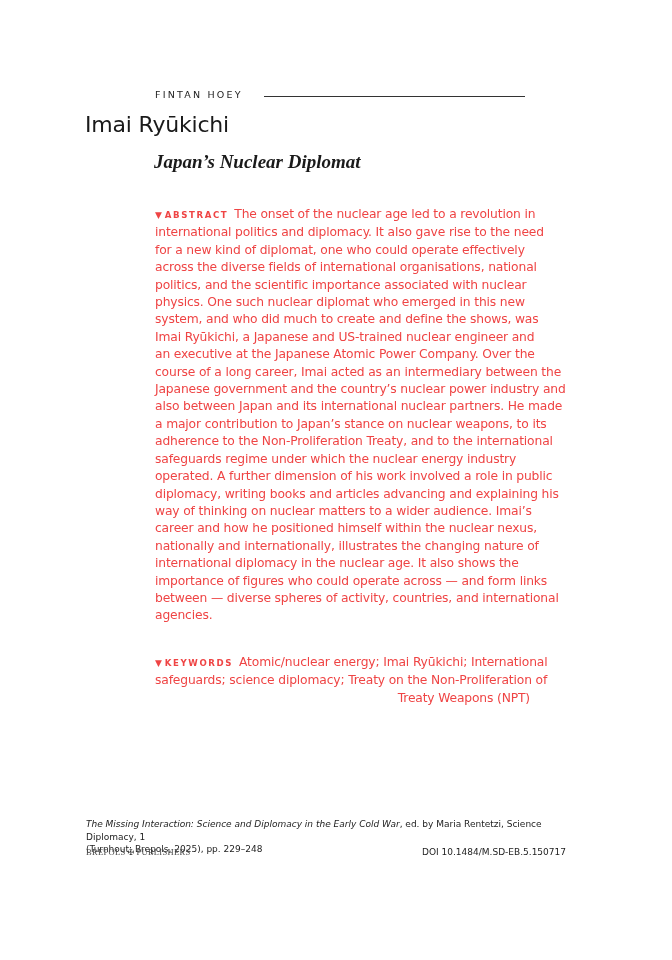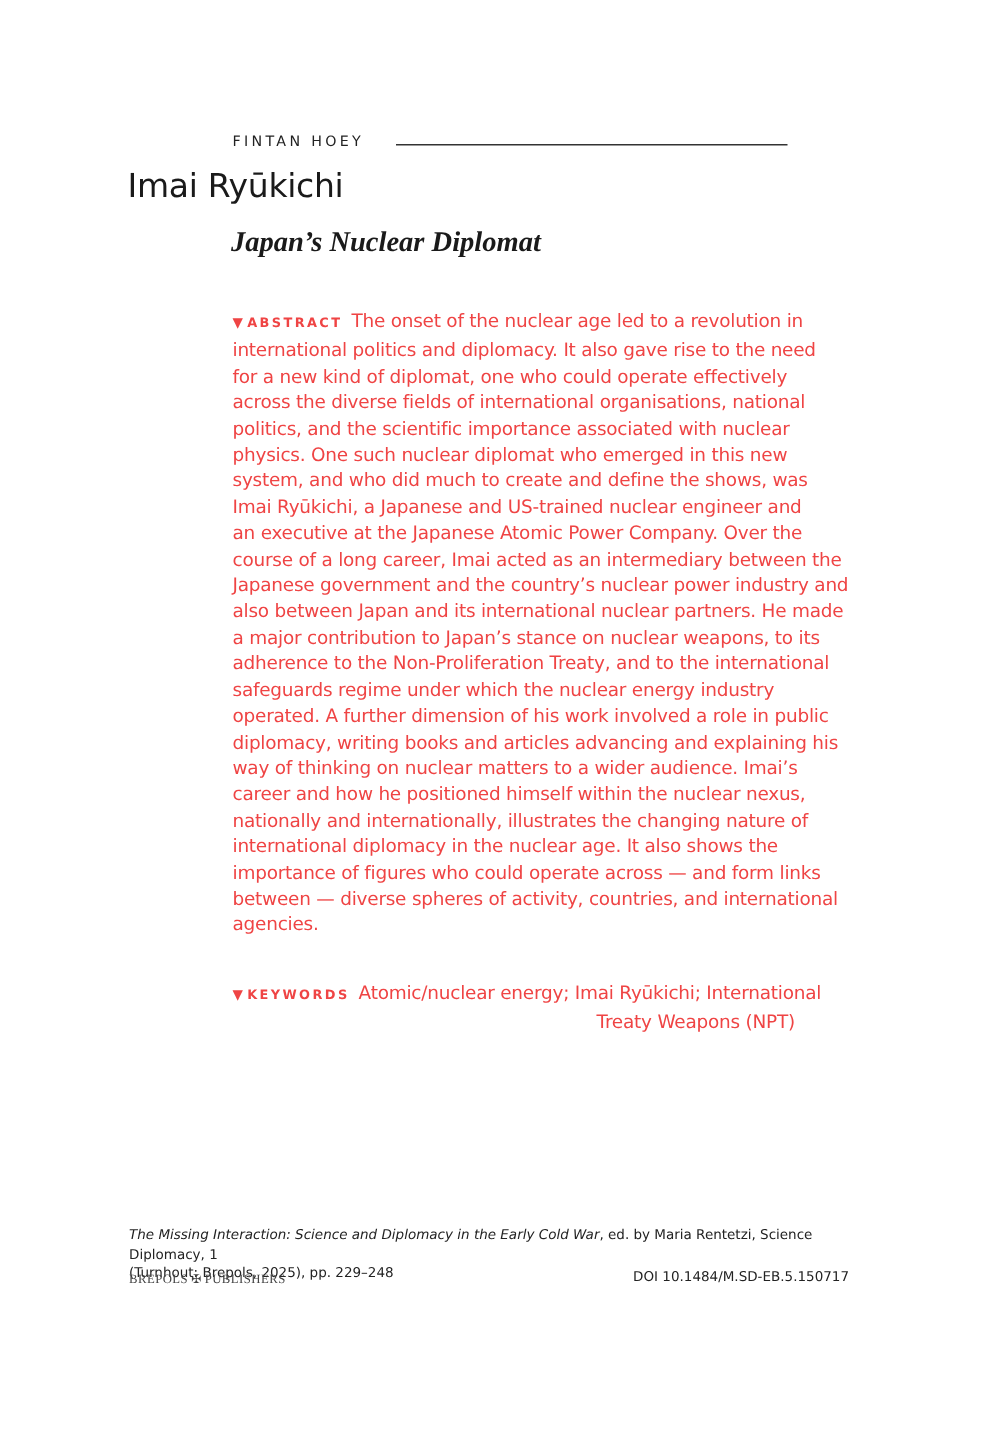--- a/index.html
+++ b/index.html
@@ -129,20 +129,21 @@
   <span class="line">career and how he positioned himself within the nuclear nexus,</span>
   <span class="line">nationally and internationally, illustrates the changing nature of</span>
   <span class="line">international diplomacy in the nuclear age. It also shows the</span>
   <span class="line">importance of figures who could operate across — and form links</span>
   <span class="line">between — diverse spheres of activity, countries, and international</span>
   <span class="line">agencies.</span>
 </div>
 
 <div class="block keywords">
   <span class="line"><span class="tri">▼</span><span class="label">KEYWORDS</span><span>Atomic/nuclear energy; Imai Ryūkichi; International</span></span>
+  <span class="line">safeguards; science diplomacy; Treaty on the Non-Proliferation of</span>
   <span class="line">Treaty Weapons (NPT)</span>
 </div>
 
 <div class="footer footer-cite">
   <div><span class="ital">The Missing Interaction: Science and Diplomacy in the Early Cold War</span><span>, ed. by Maria Rentetzi, Science Diplomacy, 1</span></div>
   <div>(Turnhout: Brepols, 2025), pp. 229–248</div>
 </div>
 
 <div class="footer footer-bottom">
   <span class="publisher"><span>BREPOLS</span><span class="logo-glyph">✠</span><span>PUBLISHERS</span></span>

